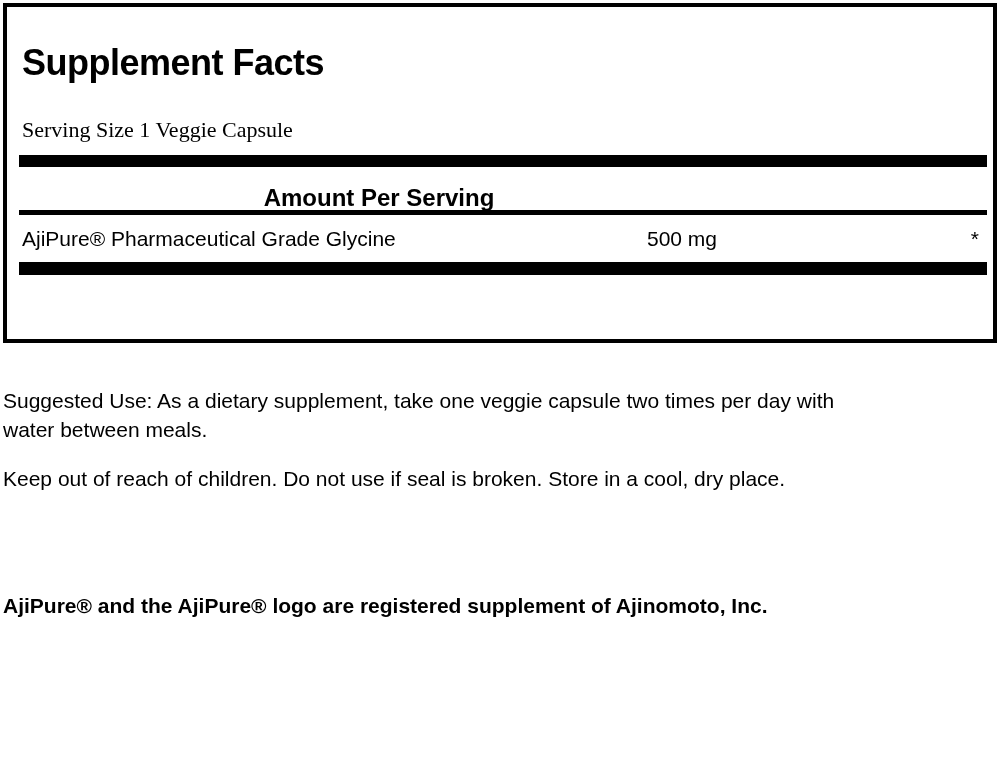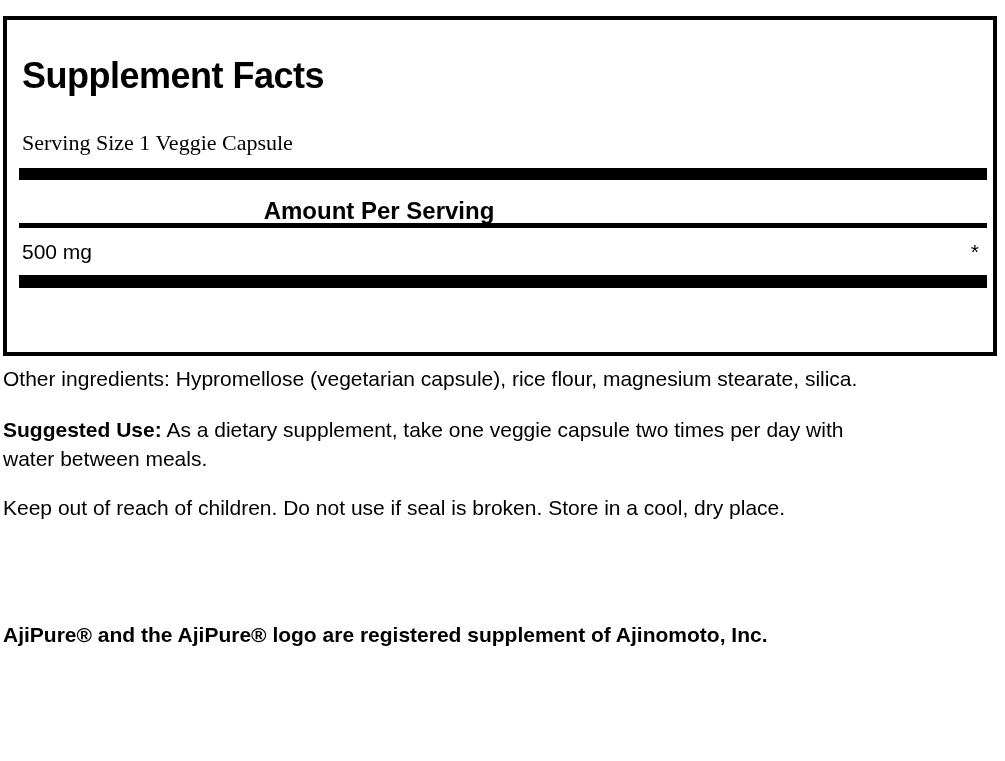--- a/index.html
+++ b/index.html
@@ -11,21 +11,21 @@
     color: #000000;
     font-family: "Liberation Sans", sans-serif;
     position: relative;
     overflow: hidden;
   }
 
   
   .facts-panel {
     position: absolute;
     left: 3px;
-    top: 16px;
+    top: 3px;
     width: 994px;
     height: 340px;
     border: 4px solid #000;
     background: #fff;
   }
   .panel-title {
     margin: 38px 15px 0 15px;
     font-size: 36px;
     font-weight: bold;
     line-height: 1;
@@ -78,21 +78,21 @@
     left: 3px;
     top: 364px;
     width: 990px;
   }
   .para {
     margin: 0;
     font-size: 21px;
     line-height: 29px;
     white-space: pre-line;
   }
-  .para b { font-weight: bold; }
+  .para b { font-weight: normal; }
   .gap-sm { margin-top: 22px; }
   .gap-md { margin-top: 20px; }
   .gap-xl { margin-top: 98px; }
   .trademark { font-weight: bold; }
 </style>
 </head>
 <body>
 
 <div class="facts-panel">
   <div class="panel-title">Supplement Facts</div>
@@ -101,30 +101,30 @@
 
   <div class="rule rule-thick rule-thick-top"></div>
 
   <div class="header-row">
     <div class="header-amount">Amount Per Serving</div>
   </div>
 
   <div class="rule rule-thin"></div>
 
   <div class="ingredient-row">
+    <div class="ing-name">AjiPure® Pharmaceutical Grade Glycine</div>
     <div class="ing-amount">500 mg</div>
     <div class="ing-dv">*</div>
   </div>
 
   <div class="rule rule-thick rule-thick-bottom"></div>
 
 </div>
 
 <div class="body-text">
-  <p class="para">Other ingredients: Hypromellose (vegetarian capsule), rice flour, magnesium stearate, silica.</p>
 
   <p class="para gap-sm"><b>Suggested Use:</b><span> As a dietary supplement, take one veggie capsule two times per day with
 water between meals.</span></p>
 
 
   <p class="para gap-md">Keep out of reach of children. Do not use if seal is broken. Store in a cool, dry place.</p>
 
   <p class="para gap-xl trademark">AjiPure® and the AjiPure® logo are registered supplement of Ajinomoto, Inc.</p>
 </div>
 

